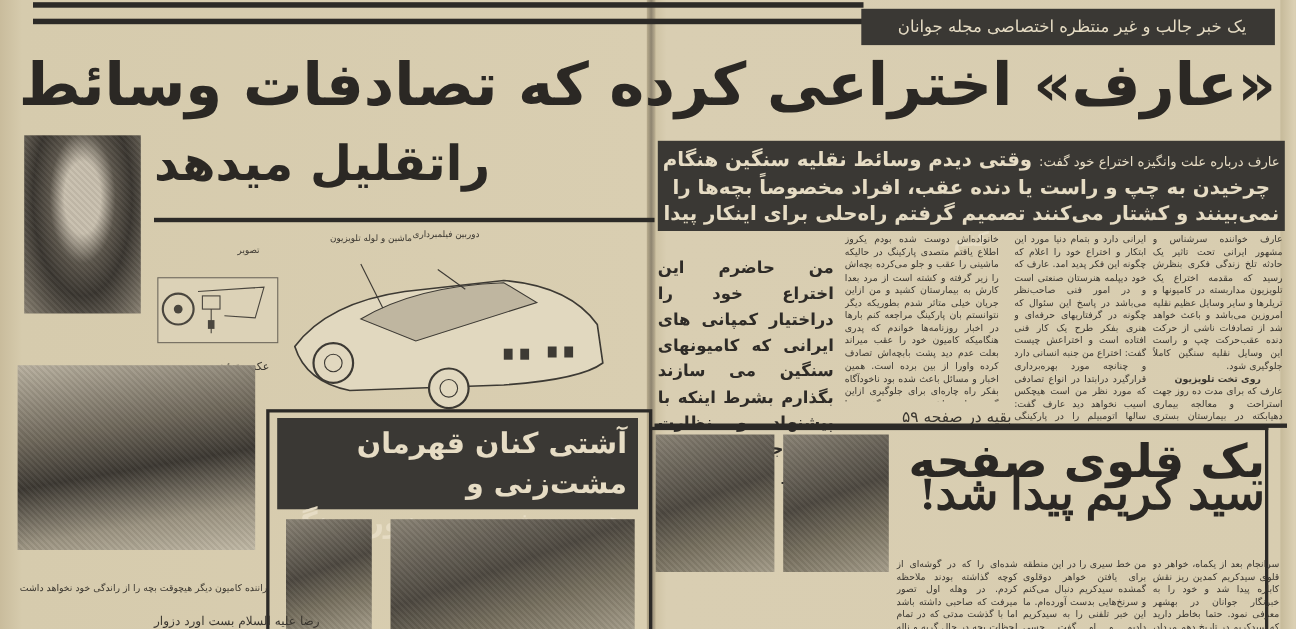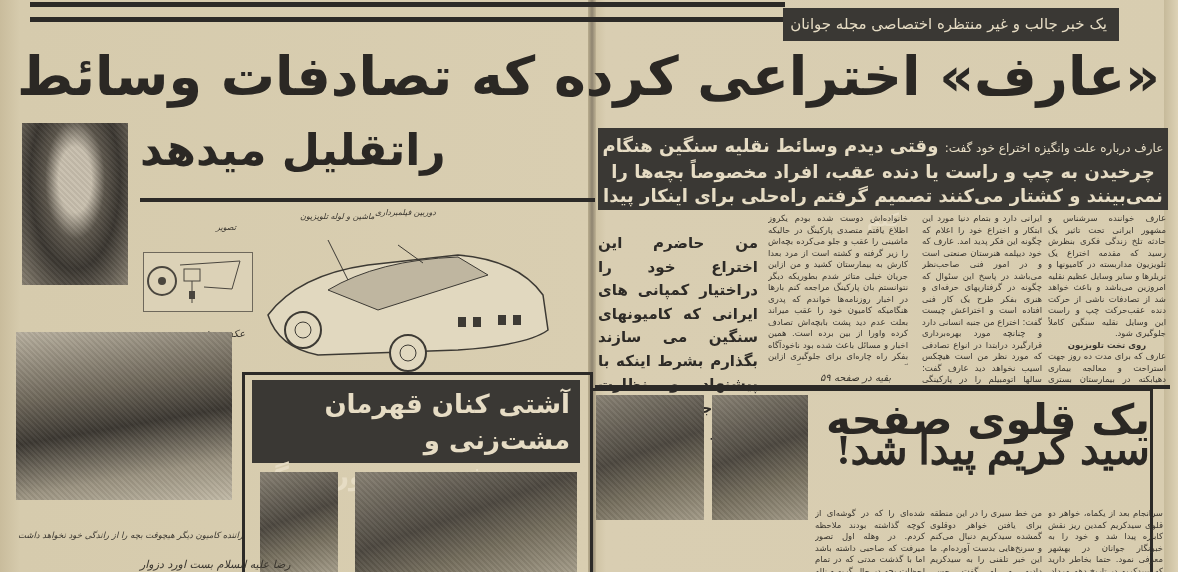--- a/index.html
+++ b/index.html
@@ -3,37 +3,37 @@
 <meta charset="utf-8">
 <style>
   html,body{margin:0;padding:0;}
   body{width:1178px;height:572px;overflow:hidden;background:#cfc3a4;font-family:"DejaVu Sans",sans-serif;color:#2b2824;position:relative;}
   .page{position:absolute;top:0;height:572px;background:#d8cdb0;}
   .page-left{left:0;width:592px;background:linear-gradient(90deg,#c9bc9c 0,#d6cbad 20px,#d9ceb1 100%);}
   .page-right{left:592px;width:586px;background:linear-gradient(90deg,#cbbf9f 0,#d9ceb2 14px,#d8cdb0 100%);}
   .gutter{position:absolute;left:588px;top:0;width:8px;height:572px;background:linear-gradient(90deg,#b9ad8e,#8e8470,#bfb395);}
   .rule{position:absolute;background:#2c2a27;}
   .dark-bar{position:absolute;background:#3a3834;color:#e6dcc4;direction:rtl;}
-  .kicker{left:783px;top:8px;width:336px;height:33px;font-size:15px;line-height:33px;padding-right:12px;box-sizing:border-box;text-align:right;}
+  .kicker{left:783px;top:8px;width:376px;height:33px;font-size:15px;line-height:33px;padding-right:26px;box-sizing:border-box;text-align:right;}
   .headline{position:absolute;direction:rtl;font-weight:bold;color:#2b2824;white-space:nowrap;}
   .hl1{right:18px;top:36px;font-size:54px;line-height:82px;letter-spacing:-1px;}
   .hl2{left:140px;top:110px;font-size:44px;line-height:80px;}
   .deck{left:598px;top:128px;width:570px;height:82px;box-sizing:border-box;padding:6px 0;font-size:18px;line-height:24px;text-align:center;font-weight:bold;}
   .deck .lead{font-weight:normal;font-size:12px;}
   .photo{position:absolute;background:linear-gradient(160deg,#8a8375,#4d4840 45%,#77705f 70%,#a49c89);overflow:hidden;}
   .photo::after{content:"";position:absolute;inset:0;background:repeating-linear-gradient(45deg,rgba(255,255,255,.04) 0 2px,rgba(0,0,0,.05) 2px 4px);}
   .portrait{left:22px;top:123px;width:106px;height:162px;background:radial-gradient(ellipse at 50% 35%,#c8bfae 0 22%,#5b554b 40%,#3a3630 60%,#8a8273 100%);}
   .sketch{position:absolute;border:1px solid #6e685b;background:#dcd2b7;}
   .sketch-dash{left:143px;top:252px;width:108px;height:58px;}
   .sketch-car{left:258px;top:235px;width:300px;height:140px;border:none;background:transparent;}
   .truck{left:16px;top:332px;width:216px;height:168px;background:linear-gradient(170deg,#b9b1a0,#6e675a 35%,#3c3832 55%,#9b9381 80%,#c1b9a6);}
   .col-text{position:absolute;direction:rtl;text-align:justify;color:#3a362f;}
   .small{font-size:8.5px;line-height:11.5px;}
   .quote{left:598px;top:232px;width:160px;font-size:15px;line-height:23.5px;font-weight:bold;color:#2e2b27;}
-  .caption{position:absolute;direction:rtl;font-size:10px;color:#3a362f;font-style:italic;}
+  .caption{position:absolute;direction:rtl;font-size:10px;color:#3a362f;}
   .sub-hl{left:252px;top:380px;width:328px;height:83px;box-sizing:border-box;padding:6px 10px;font-size:26px;line-height:36px;font-weight:bold;text-align:right;}
   .box{position:absolute;border:3px solid #2c2a27;}
   .twins-hl{right:28px;top:395px;font-size:42px;line-height:50px;}
   .twin-photo{top:395px;height:125px;}
   .sister-caption{left:600px;top:547px;width:205px;font-size:15px;font-weight:bold;direction:rtl;text-align:right;}
   .page-edge{position:absolute;right:0;top:0;width:14px;height:572px;background:linear-gradient(90deg,#c6ba9a,#ddd2b6);}
 </style>
 </head>
 <body>
 
@@ -92,21 +92,21 @@
 </div>
 
 <div class="caption" style="left:192px;top:328px;">عکس تزئینی</div>
 
 <div class="photo truck"></div>
 <div class="caption" style="left:18px;top:530px;font-size:8.5px;">راننده کامیون دیگر هیچوقت بچه را از راندگی خود نخواهد داشت</div>
 
 <div class="col-text quote">من حاضرم این اختراع خود را دراختیار کمپانی های ایرانی که کامیونهای سنگین می سازند بگذارم بشرط اینکه با پیشنهاد و نظارت مجله جوانان یک کار خیر و انسانی انجام دهند.</div>
 
 <div class="col-text small" style="left:768px;top:213px;width:140px;height:152px;overflow:hidden;">خانواده‌اش دوست شده بودم یکروز اطلاع یافتم متصدی پارکینگ در حالیکه ماشینی را عقب و جلو می‌کرده بچه‌اش را زیر گرفته و کشته است از مرد بعدا کارش به بیمارستان کشید و من ازاین جریان خیلی متاثر شدم بطوریکه دیگر نتوانستم بان پارکینگ مراجعه کنم بارها در اخبار روزنامه‌ها خواندم که پدری هنگامیکه کامیون خود را عقب میراند بعلت عدم دید پشت بابچه‌اش تصادف کرده واورا از بین برده است. همین اخبار و مسائل باعث شده بود ناخودآگاه بفکر راه چاره‌ای برای جلوگیری ازاین گونه حوادث باشم و بخود می‌گفتم چرا متخصصین و پاترکت‌های سازنده وسایل نقلیه برای</div>
-<div class="caption" style="left:820px;top:372px;font-size:10px;">بقیه در صفحه ۵۹</div>
+<div class="caption" style="left:820px;top:372px;font-size:14px;">بقیه در صفحه ۵۹</div>
 <div class="col-text small" style="left:922px;top:213px;width:120px;height:172px;overflow:hidden;">ایرانی دارد و بتمام دنیا مورد این ابتکار و اختراع خود را اعلام که چگونه این فکر پدید امد. عارف که خود دیپلمه هنرستان صنعتی است و در امور فنی صاحب‌نظر می‌باشد در پاسخ این سئوال که چگونه در گرفتاریهای حرفه‌ای و هنری بفکر طرح یک کار فنی افتاده است و اختراعش چیست گفت: اختراع من جنبه انسانی دارد و چنانچه مورد بهره‌برداری قرارگیرد درابتدا در انواع تصادفی که مورد نظر من است هیچکس اسیب نخواهد دید عارف گفت: سالها اتومبیلم را در پارکینگی می‌گذاشتم و بخاطر رفت و امد مداوم باتجا بامتصدی پارکینگ و</div>
 <div class="col-text small" style="left:1048px;top:213px;width:118px;height:172px;overflow:hidden;">
   <span>عارف خواننده سرشناس و مشهور ایرانی تحت تاثیر یک حادثه تلخ زندگی فکری بنظرش رسید که مقدمه اختراع یک تلویزیون مداربسته در کامیونها و تریلرها و سایر وسایل عظیم نقلیه امروزین می‌باشد و باعث خواهد شد از تصادفات ناشی از حرکت دنده عقب‌حرکت چپ و راست این وسایل نقلیه سنگین کاملاً جلوگیری شود.</span>
   <div style="text-align:center;font-weight:bold;">روی تخت تلویزیون</div>
   <span>عارف که برای مدت ده روز جهت استراحت و معالجه بیماری دهیابکته در بیمارستان بستری شده بود درروی تخت بیمارستان این ماجرا را برای خبرنگار جوانان شرح داد و گفت: من پس از مدتها فکر و طرح نقشه سرانجام تصمیم گرفتم از طریق مجله جوانان که بزرگترین رقم فروش را در جامعه</span>
 </div>
 
 <div class="rule" style="left:595px;top:385px;width:575px;height:4px;"></div>
 
 <div class="box" style="left:242px;top:372px;width:345px;height:205px;"></div>

